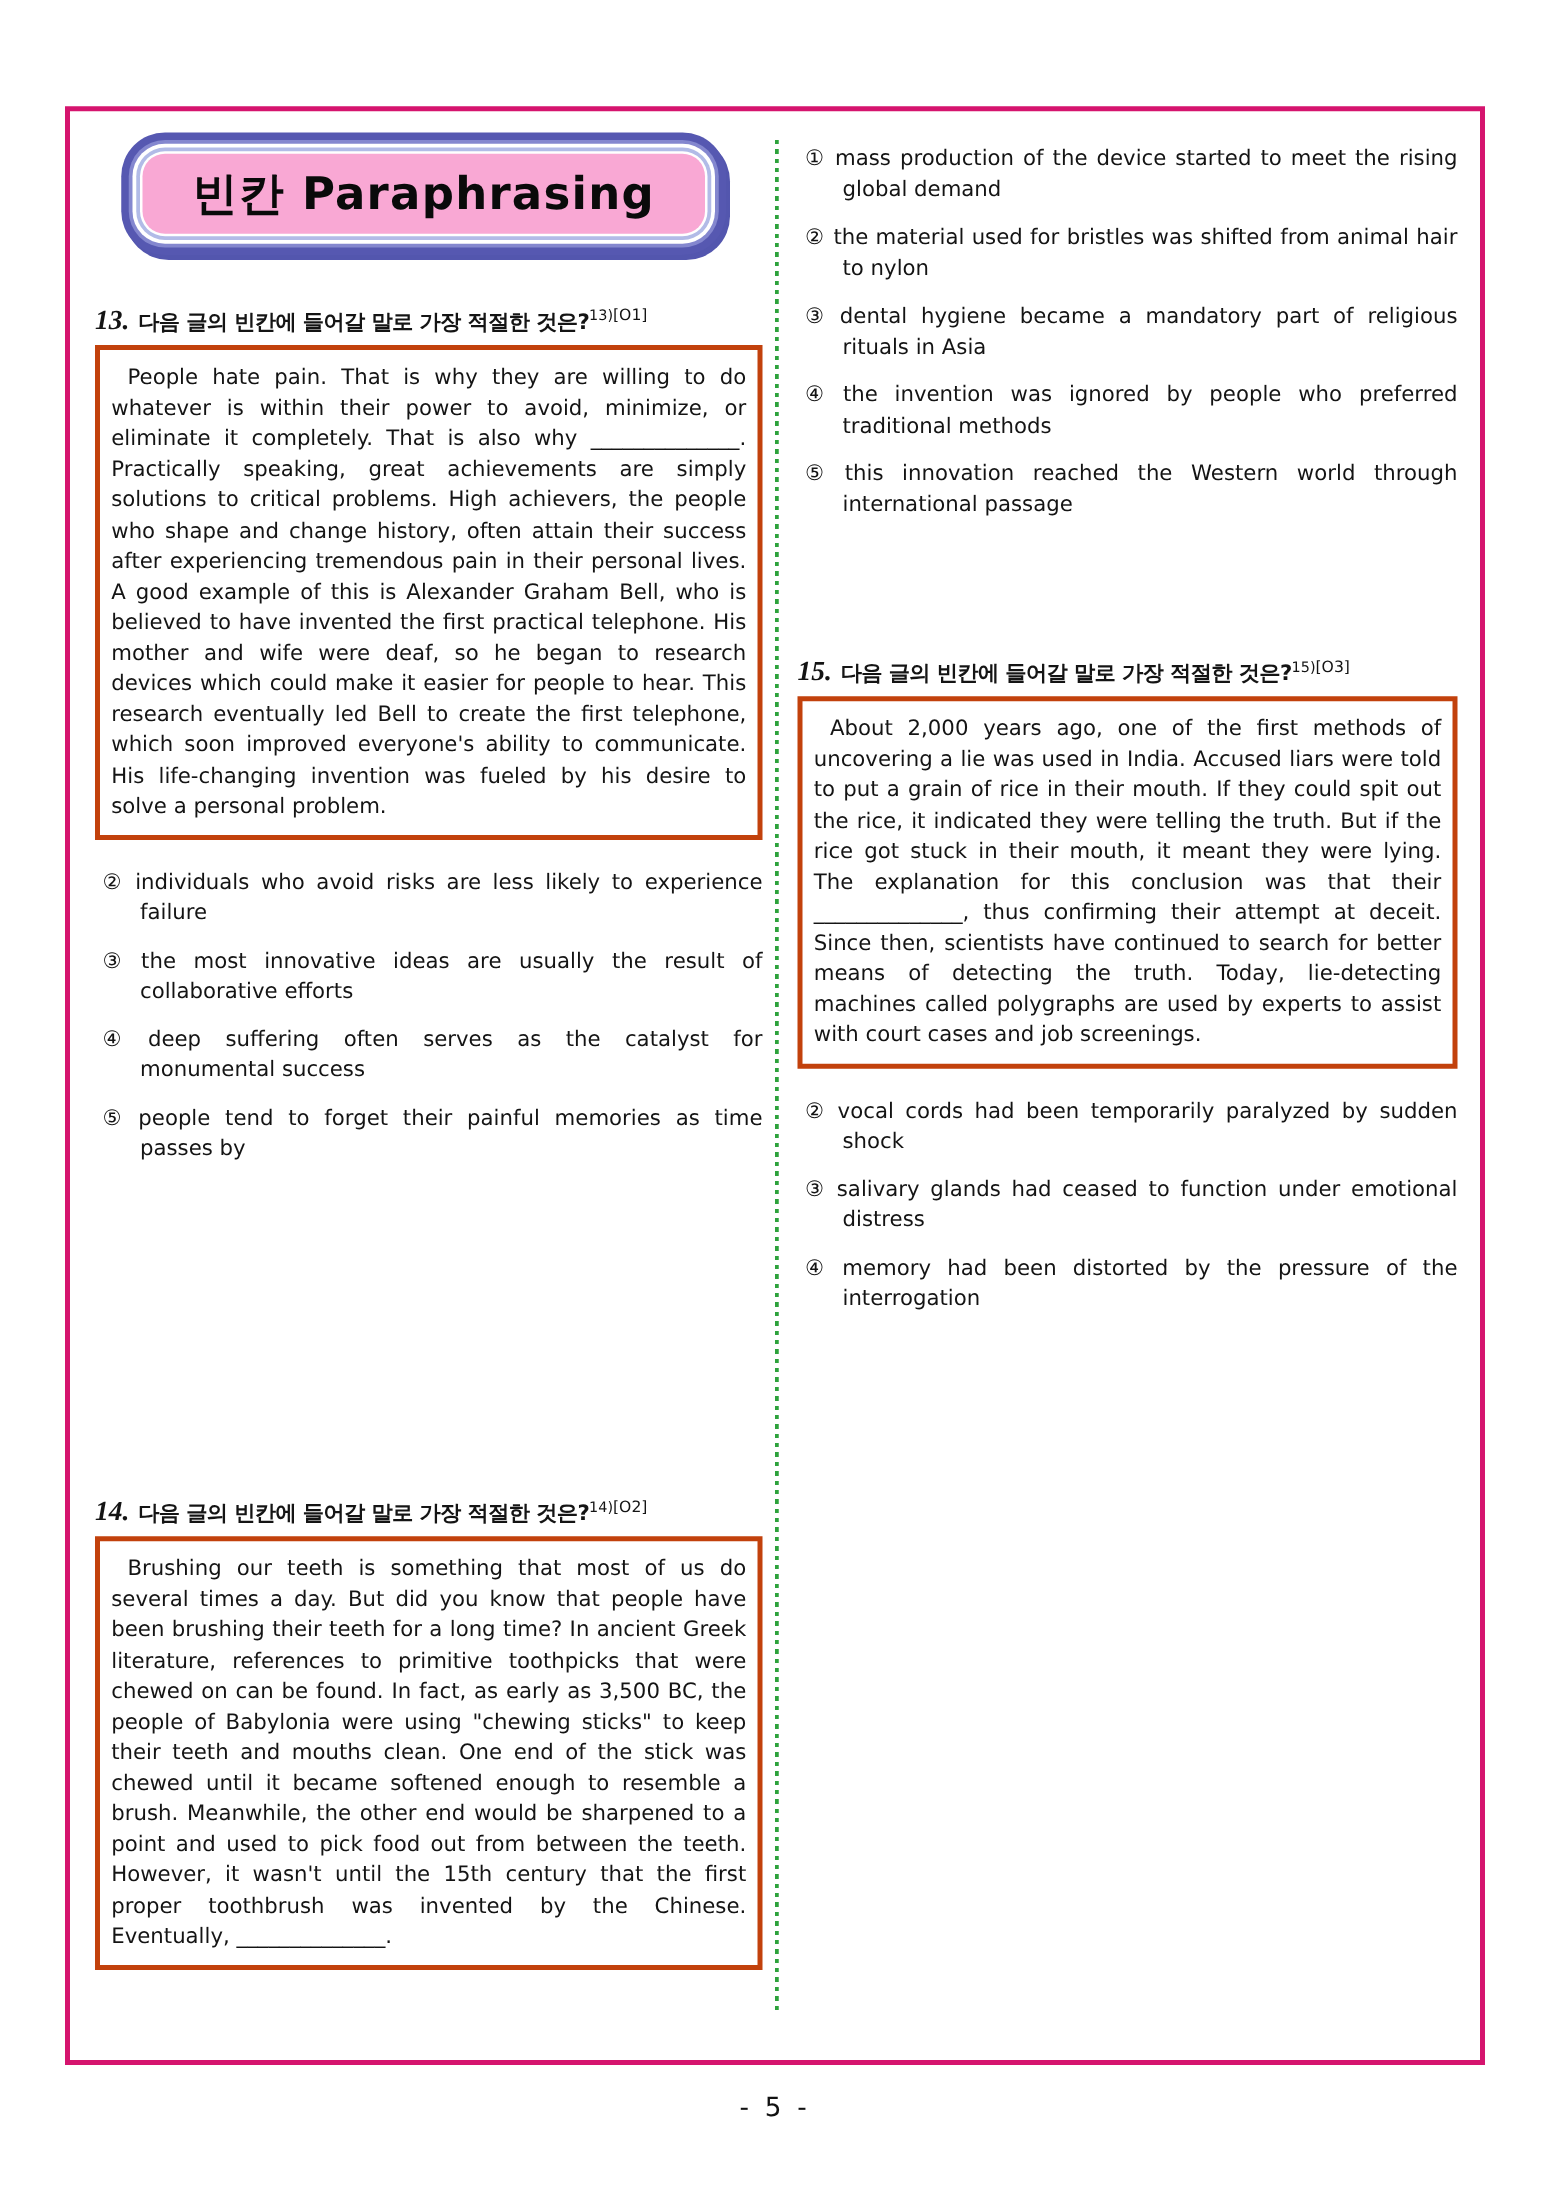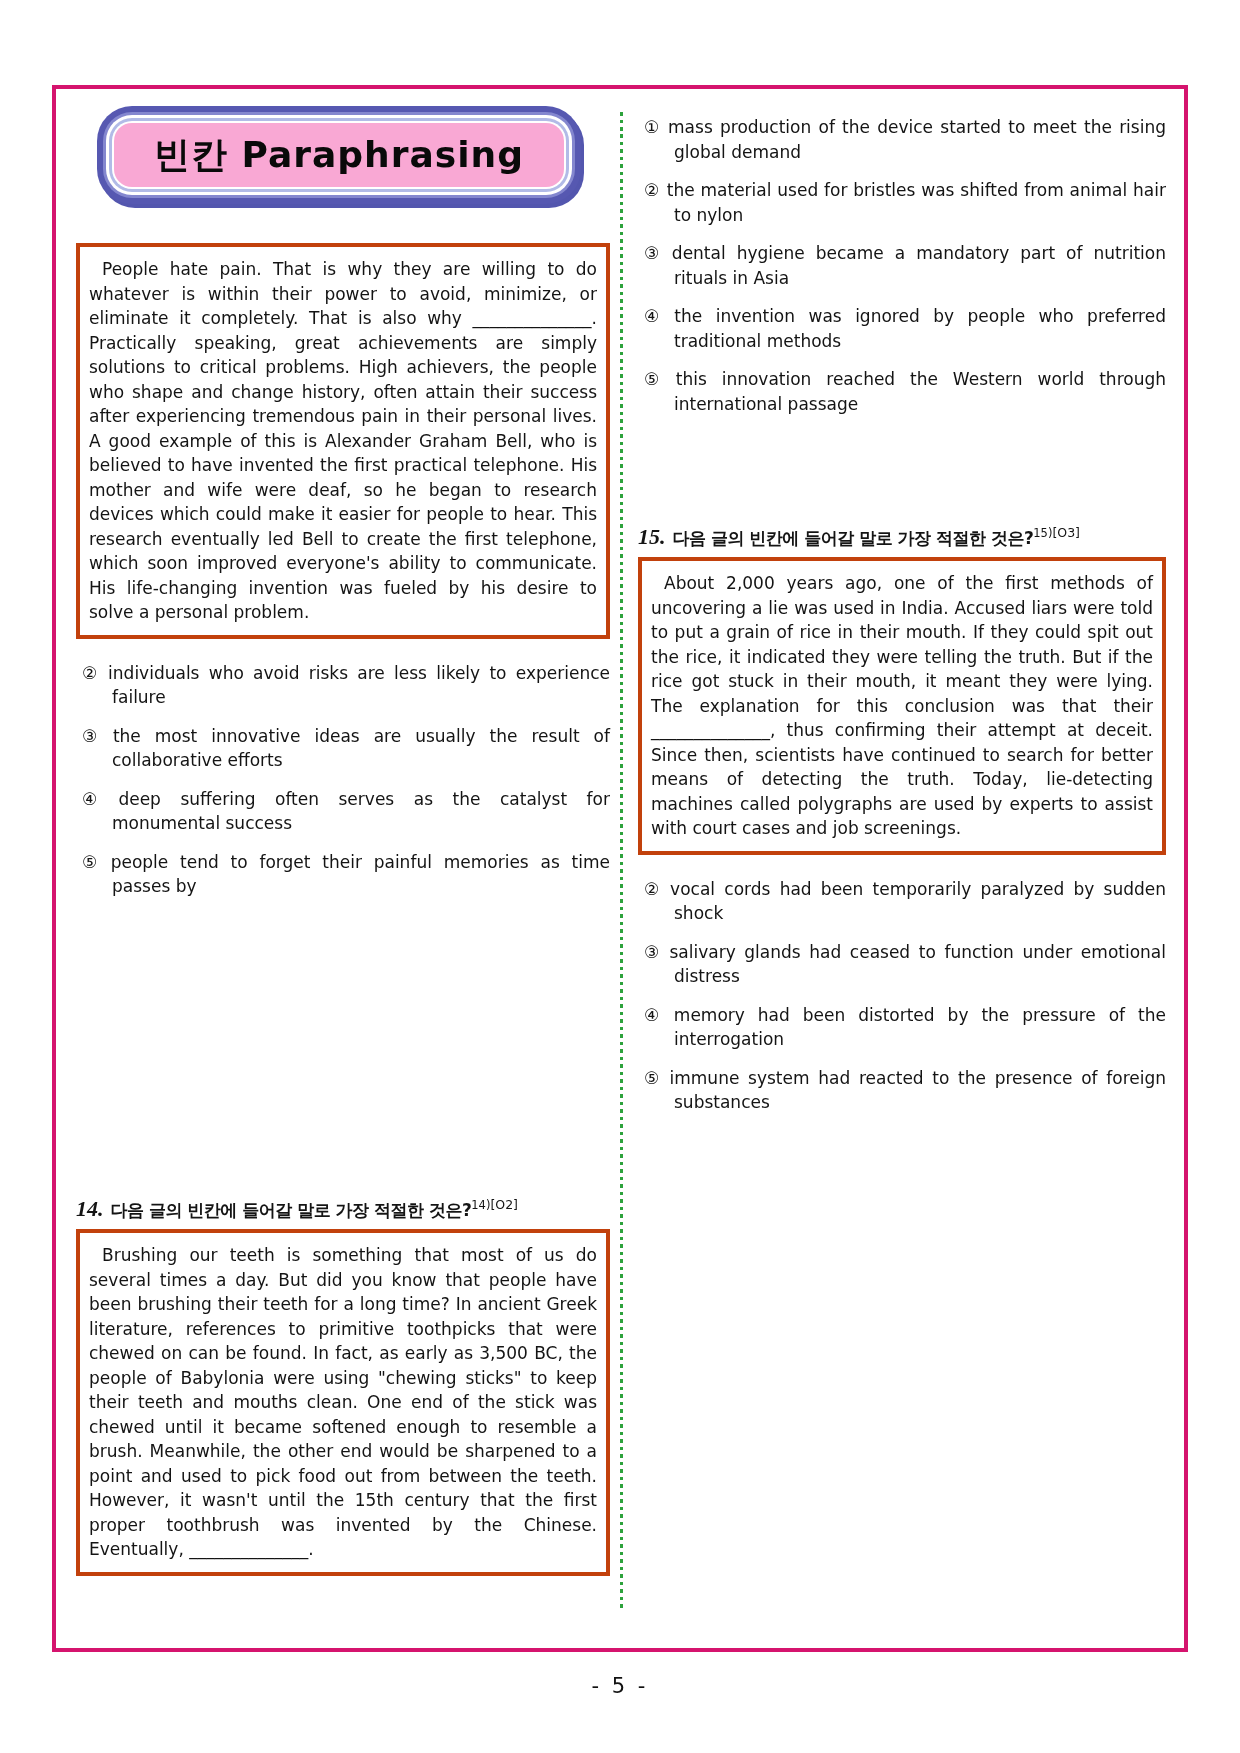--- a/index.html
+++ b/index.html
@@ -80,20 +80,23 @@
 <body>
 
 <div class="frame"></div>
 <div class="divider"></div>
 
 <div class="badge">
   <span class="badge-text">빈칸 Paraphrasing</span>
 </div>
 
 <section id="q13">
+  <h2 class="qhead">
+    <span class="qnum">13.</span><span class="qko">다음 글의 빈칸에 들어갈 말로 가장 적절한 것은?</span><span class="fn">13)</span><span class="qtag">[O1]</span>
+  </h2>
   <div class="passage">
     <p>People hate pain. That is why they are willing to do whatever is within their power to avoid, minimize, or eliminate it completely. That is also why ______________. Practically speaking, great achievements are simply solutions to critical problems. High achievers, the people who shape and change history, often attain their success after experiencing tremendous pain in their personal lives. A good example of this is Alexander Graham Bell, who is believed to have invented the first practical telephone. His mother and wife were deaf, so he began to research devices which could make it easier for people to hear. This research eventually led Bell to create the first telephone, which soon improved everyone's ability to communicate. His life-changing invention was fueled by his desire to solve a personal problem.</p>
   </div>
   <ol class="opts">
     <li><span class="marker">②</span><span>individuals who avoid risks are less likely to experience failure</span></li>
     <li><span class="marker">③</span><span>the most innovative ideas are usually the result of collaborative efforts</span></li>
     <li><span class="marker">④</span><span>deep suffering often serves as the catalyst for monumental success</span></li>
     <li><span class="marker">⑤</span><span>people tend to forget their painful memories as time passes by</span></li>
   </ol>
 </section>
@@ -104,34 +107,33 @@
   </h2>
   <div class="passage">
     <p>Brushing our teeth is something that most of us do several times a day. But did you know that people have been brushing their teeth for a long time? In ancient Greek literature, references to primitive toothpicks that were chewed on can be found. In fact, as early as 3,500 BC, the people of Babylonia were using "chewing sticks" to keep their teeth and mouths clean. One end of the stick was chewed until it became softened enough to resemble a brush. Meanwhile, the other end would be sharpened to a point and used to pick food out from between the teeth. However, it wasn't until the 15th century that the first proper toothbrush was invented by the Chinese. Eventually, ______________.</p>
   </div>
 </section>
 
 <section id="q14opts">
   <ol class="opts standalone">
     <li><span class="marker">①</span><span>mass production of the device started to meet the rising global demand</span></li>
     <li><span class="marker">②</span><span>the material used for bristles was shifted from animal hair to nylon</span></li>
-    <li><span class="marker">③</span><span>dental hygiene became a mandatory part of nutrition rituals in Asia</span></li>
+    <li><span class="marker">③</span><span>dental hygiene became a mandatory part of religious rituals in Asia</span></li>
     <li><span class="marker">④</span><span>the invention was ignored by people who preferred traditional methods</span></li>
     <li><span class="marker">⑤</span><span>this innovation reached the Western world through international passage</span></li>
   </ol>
 </section>
 
 <section id="q15">
   <h2 class="qhead">
     <span class="qnum">15.</span><span class="qko">다음 글의 빈칸에 들어갈 말로 가장 적절한 것은?</span><span class="fn">15)</span><span class="qtag">[O3]</span>
   </h2>
   <div class="passage">
     <p>About 2,000 years ago, one of the first methods of uncovering a lie was used in India. Accused liars were told to put a grain of rice in their mouth. If they could spit out the rice, it indicated they were telling the truth. But if the rice got stuck in their mouth, it meant they were lying. The explanation for this conclusion was that their ______________, thus confirming their attempt at deceit. Since then, scientists have continued to search for better means of detecting the truth. Today, lie-detecting machines called polygraphs are used by experts to assist with court cases and job screenings.</p>
   </div>
   <ol class="opts">
     <li><span class="marker">②</span><span>vocal cords had been temporarily paralyzed by sudden shock</span></li>
     <li><span class="marker">③</span><span>salivary glands had ceased to function under emotional distress</span></li>
     <li><span class="marker">④</span><span>memory had been distorted by the pressure of the interrogation</span></li>
-    <li><span class="marker">⑤</span><span>immune system had reacted to the presence of foreign substances</span></li>
   </ol>
 </section>
 
 <div class="pageno">- 5 -</div>
 
 </body></html>

